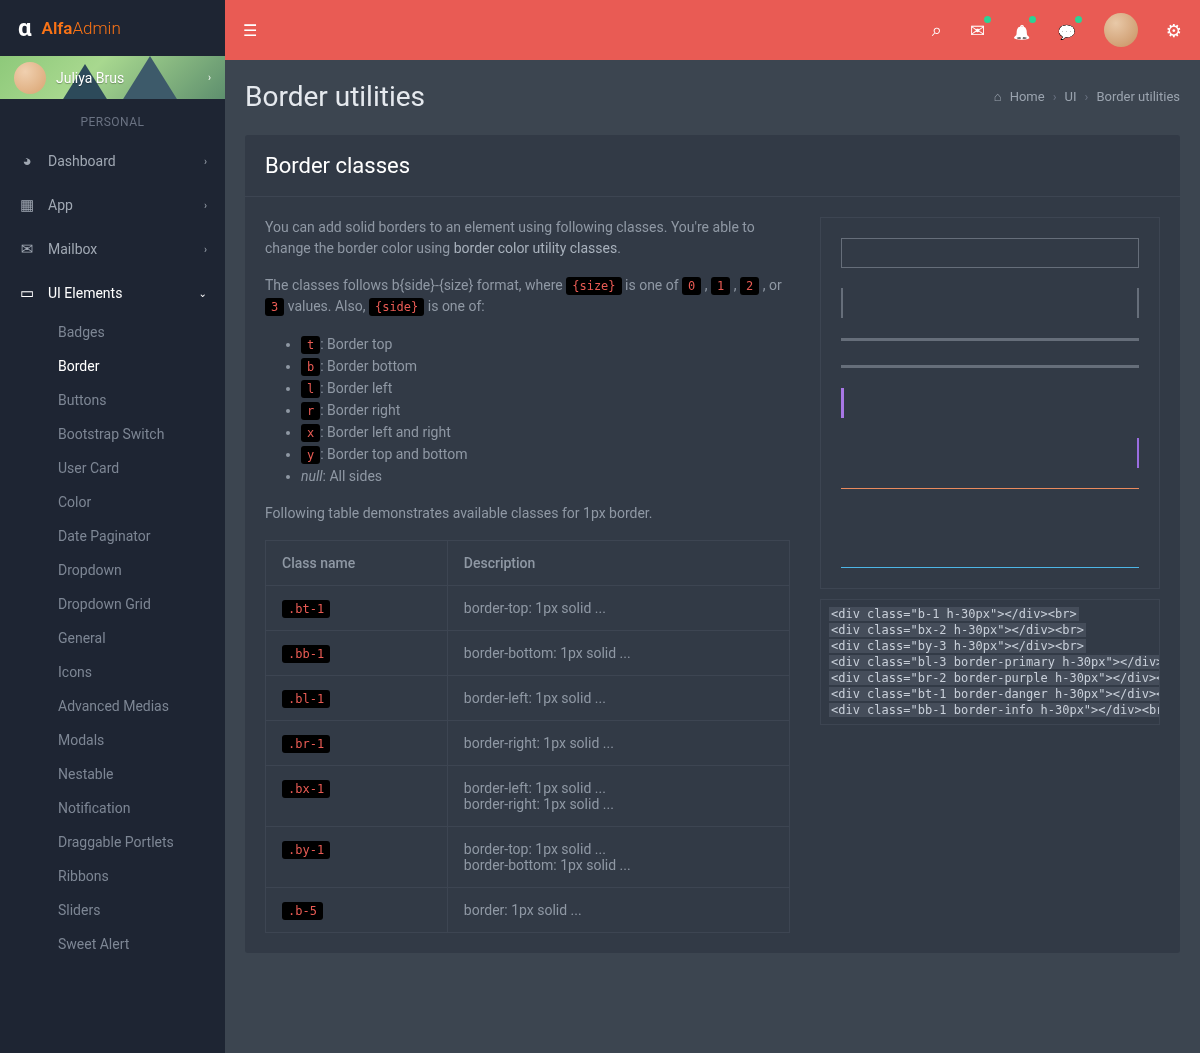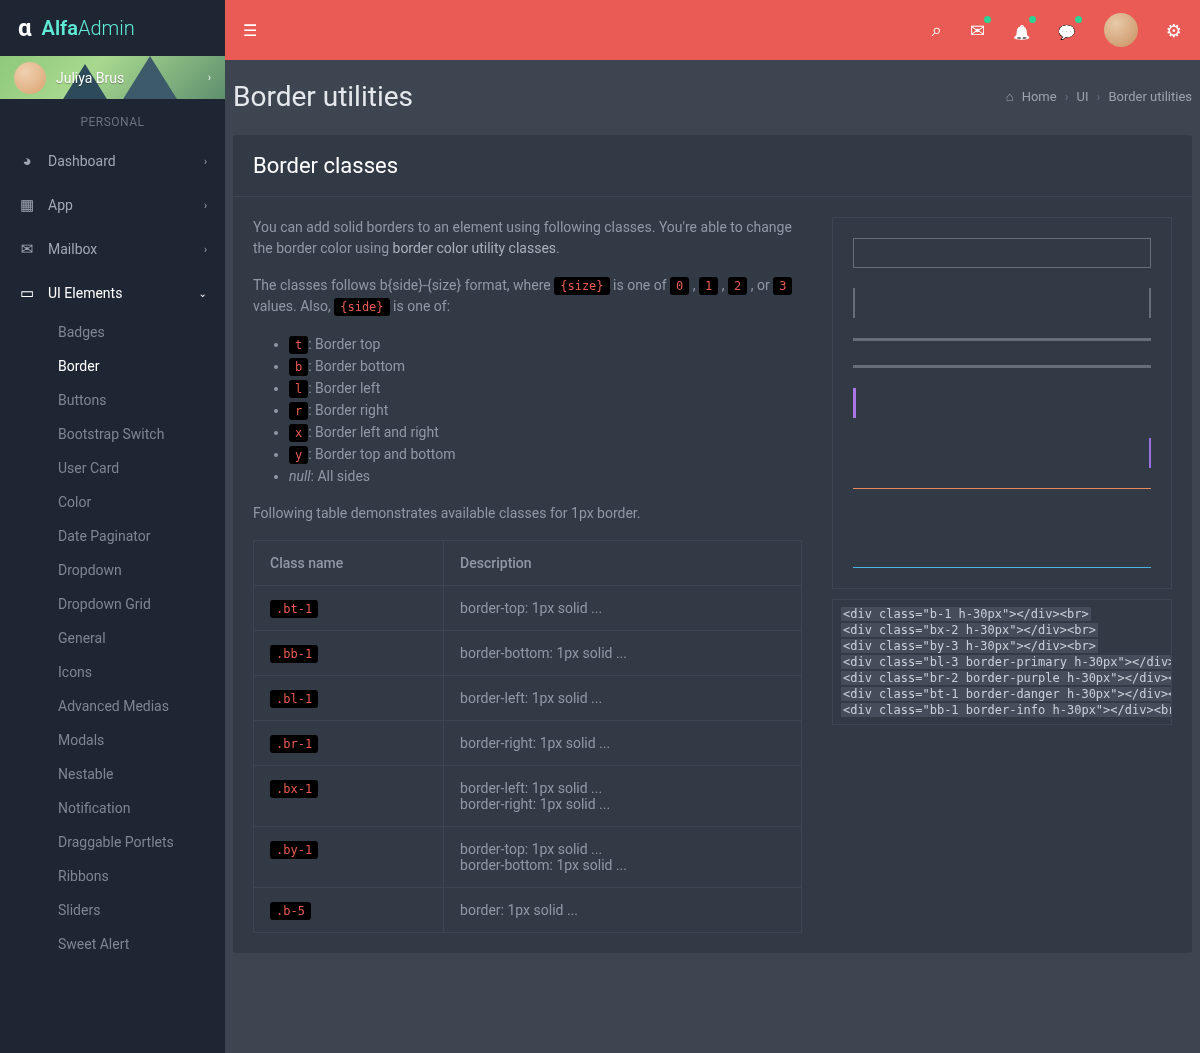--- a/index.html
+++ b/index.html
@@ -4,21 +4,21 @@
 <style>
 * { margin: 0; padding: 0; box-sizing: border-box; }
 body { font-family: -apple-system, BlinkMacSystemFont, "Segoe UI", Roboto, sans-serif; background: #3c4550; color: #b9c0c9; width: 1200px; height: 1053px; overflow: hidden; }
 
 .layout { display: flex; width: 100%; height: 100%; }
 
 
 .sidebar { width: 225px; background: #1e2533; color: #b9c0c9; display: flex; flex-direction: column; }
 .brand { display: flex; align-items: center; padding: 14px 18px; gap: 10px; }
 .brand-icon { font-size: 24px; color: #fff; font-weight: bold; }
-.brand-text { font-size: 20px; color: #5eead4; }
+.brand-text { font-size: 17px; color: #f97316; }
 .brand-text .alfa { font-weight: 600; }
 .brand-text .admin { font-weight: 300; }
 
 .user-banner { position: relative; height: 43px; background: linear-gradient(135deg, #8ec97a 0%, #a8d88f 40%, #5e8f6e 100%); display: flex; align-items: center; padding: 0 14px; overflow: hidden; }
 .user-banner::before { content: ''; position: absolute; bottom: -5px; left: 60px; width: 0; height: 0; border-left: 25px solid transparent; border-right: 25px solid transparent; border-bottom: 40px solid #2d4a5a; }
 .user-banner::after { content: ''; position: absolute; bottom: -5px; left: 120px; width: 0; height: 0; border-left: 30px solid transparent; border-right: 30px solid transparent; border-bottom: 48px solid #3d5a6a; }
 .user-avatar { width: 32px; height: 32px; border-radius: 50%; background: radial-gradient(circle at 35% 30%, #f0d0b0, #d9a370); z-index: 1; }
 .user-name { margin-left: 10px; color: #fff; font-size: 14px; z-index: 1; text-shadow: 0 1px 1px rgba(0,0,0,0.3); }
 .user-chevron { margin-left: auto; color: #fff; font-size: 10px; z-index: 1; }
 
@@ -35,21 +35,21 @@
 
 .main { flex: 1; display: flex; flex-direction: column; }
 .topbar { height: 60px; background: #e95b54; display: flex; align-items: center; padding: 0 18px; }
 .hamburger { color: #fff; font-size: 16px; cursor: pointer; }
 .topbar-right { margin-left: auto; display: flex; align-items: center; gap: 28px; }
 .topbar-icon { position: relative; color: #fff; font-size: 18px; cursor: pointer; }
 .topbar-icon .dot { position: absolute; top: -4px; right: -6px; width: 7px; height: 7px; background: #2dd295; border-radius: 50%; }
 .topbar-avatar { width: 34px; height: 34px; border-radius: 50%; background: radial-gradient(circle at 35% 30%, #e8c9a8, #c89060); cursor: pointer; }
 
 
-.content { padding: 20px 8px 30px; overflow: auto; }
+.content { padding: 20px 20px 30px; overflow: auto; }
 .page-header { display: flex; align-items: center; margin-bottom: 22px; }
 .page-title { font-size: 28px; font-weight: 400; color: #e5e9ee; }
 .breadcrumb { margin-left: auto; font-size: 13px; color: #9aa3ae; display: flex; align-items: center; gap: 8px; }
 .breadcrumb .crumb { cursor: pointer; }
 .breadcrumb .sep { color: #6a7282; }
 
 .panel { background: #323a46; border-radius: 3px; }
 .panel-header { padding: 18px 20px; font-size: 22px; color: #ffffff; font-weight: 400; border-bottom: 1px solid #3d4552; }
 .panel-body { padding: 20px; display: flex; gap: 30px; }
 

